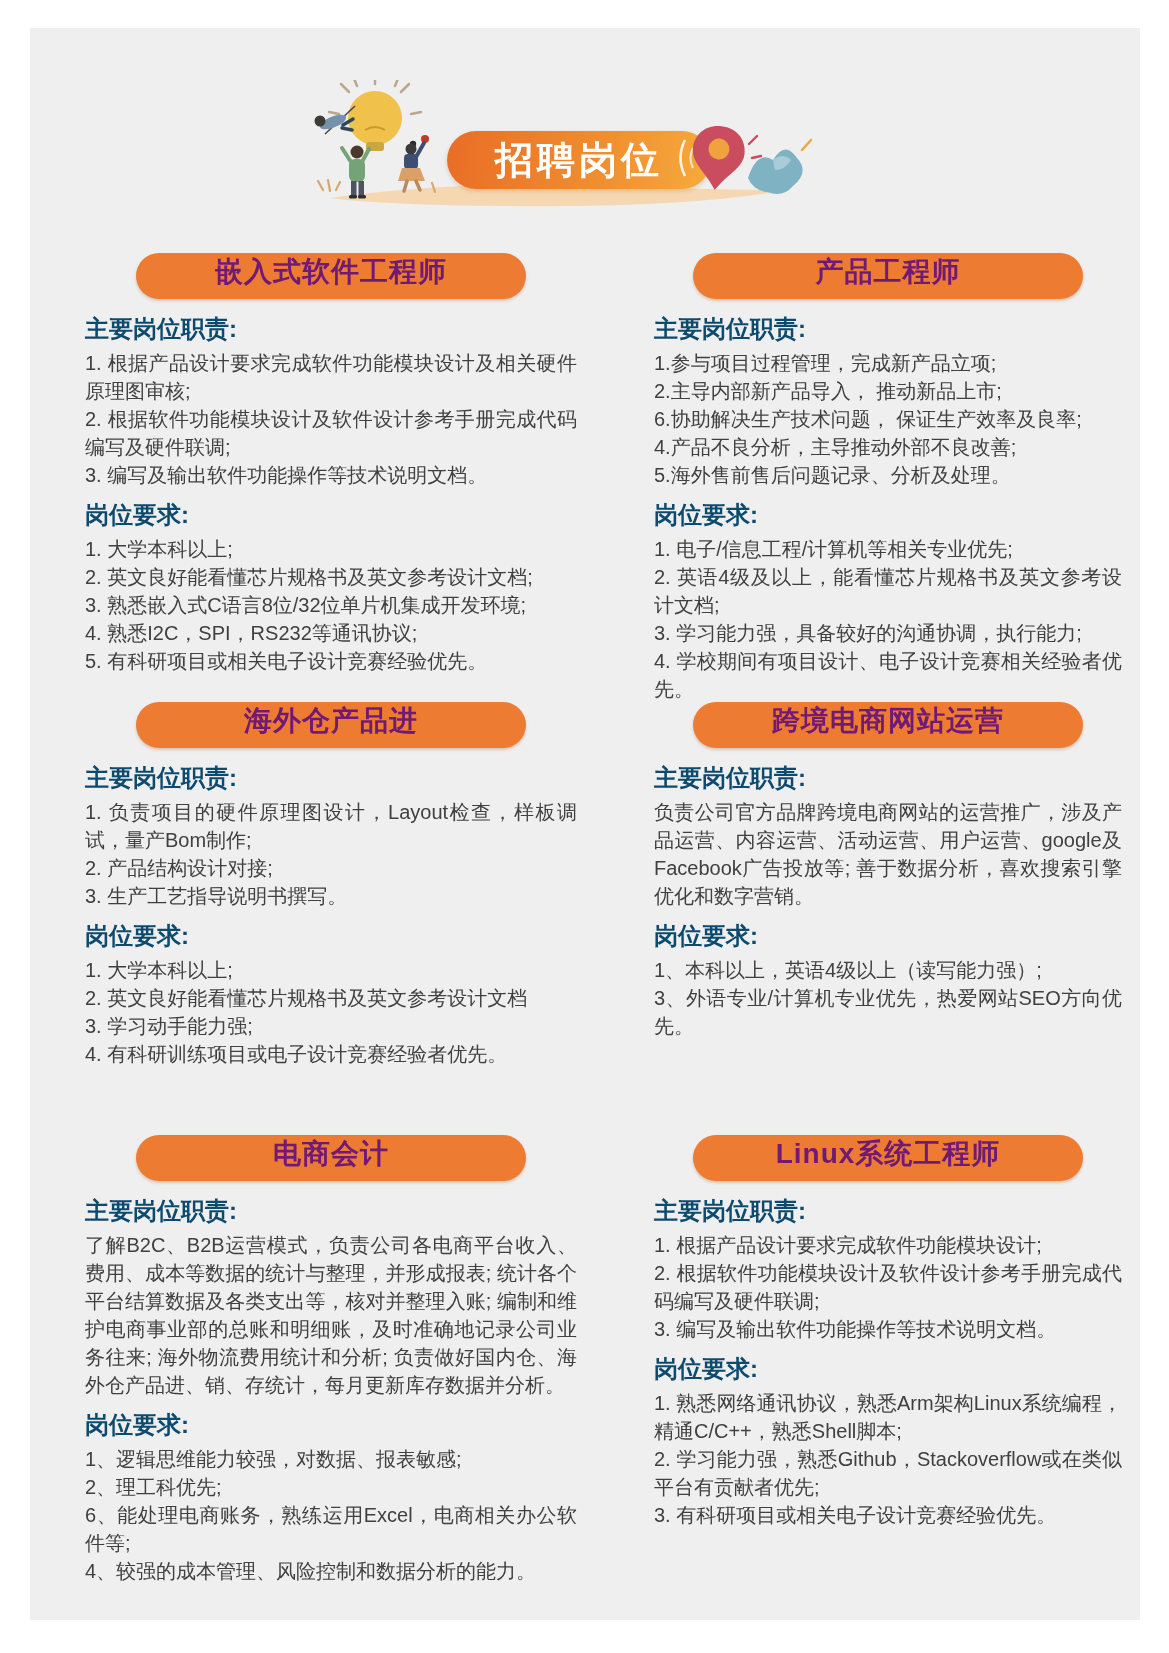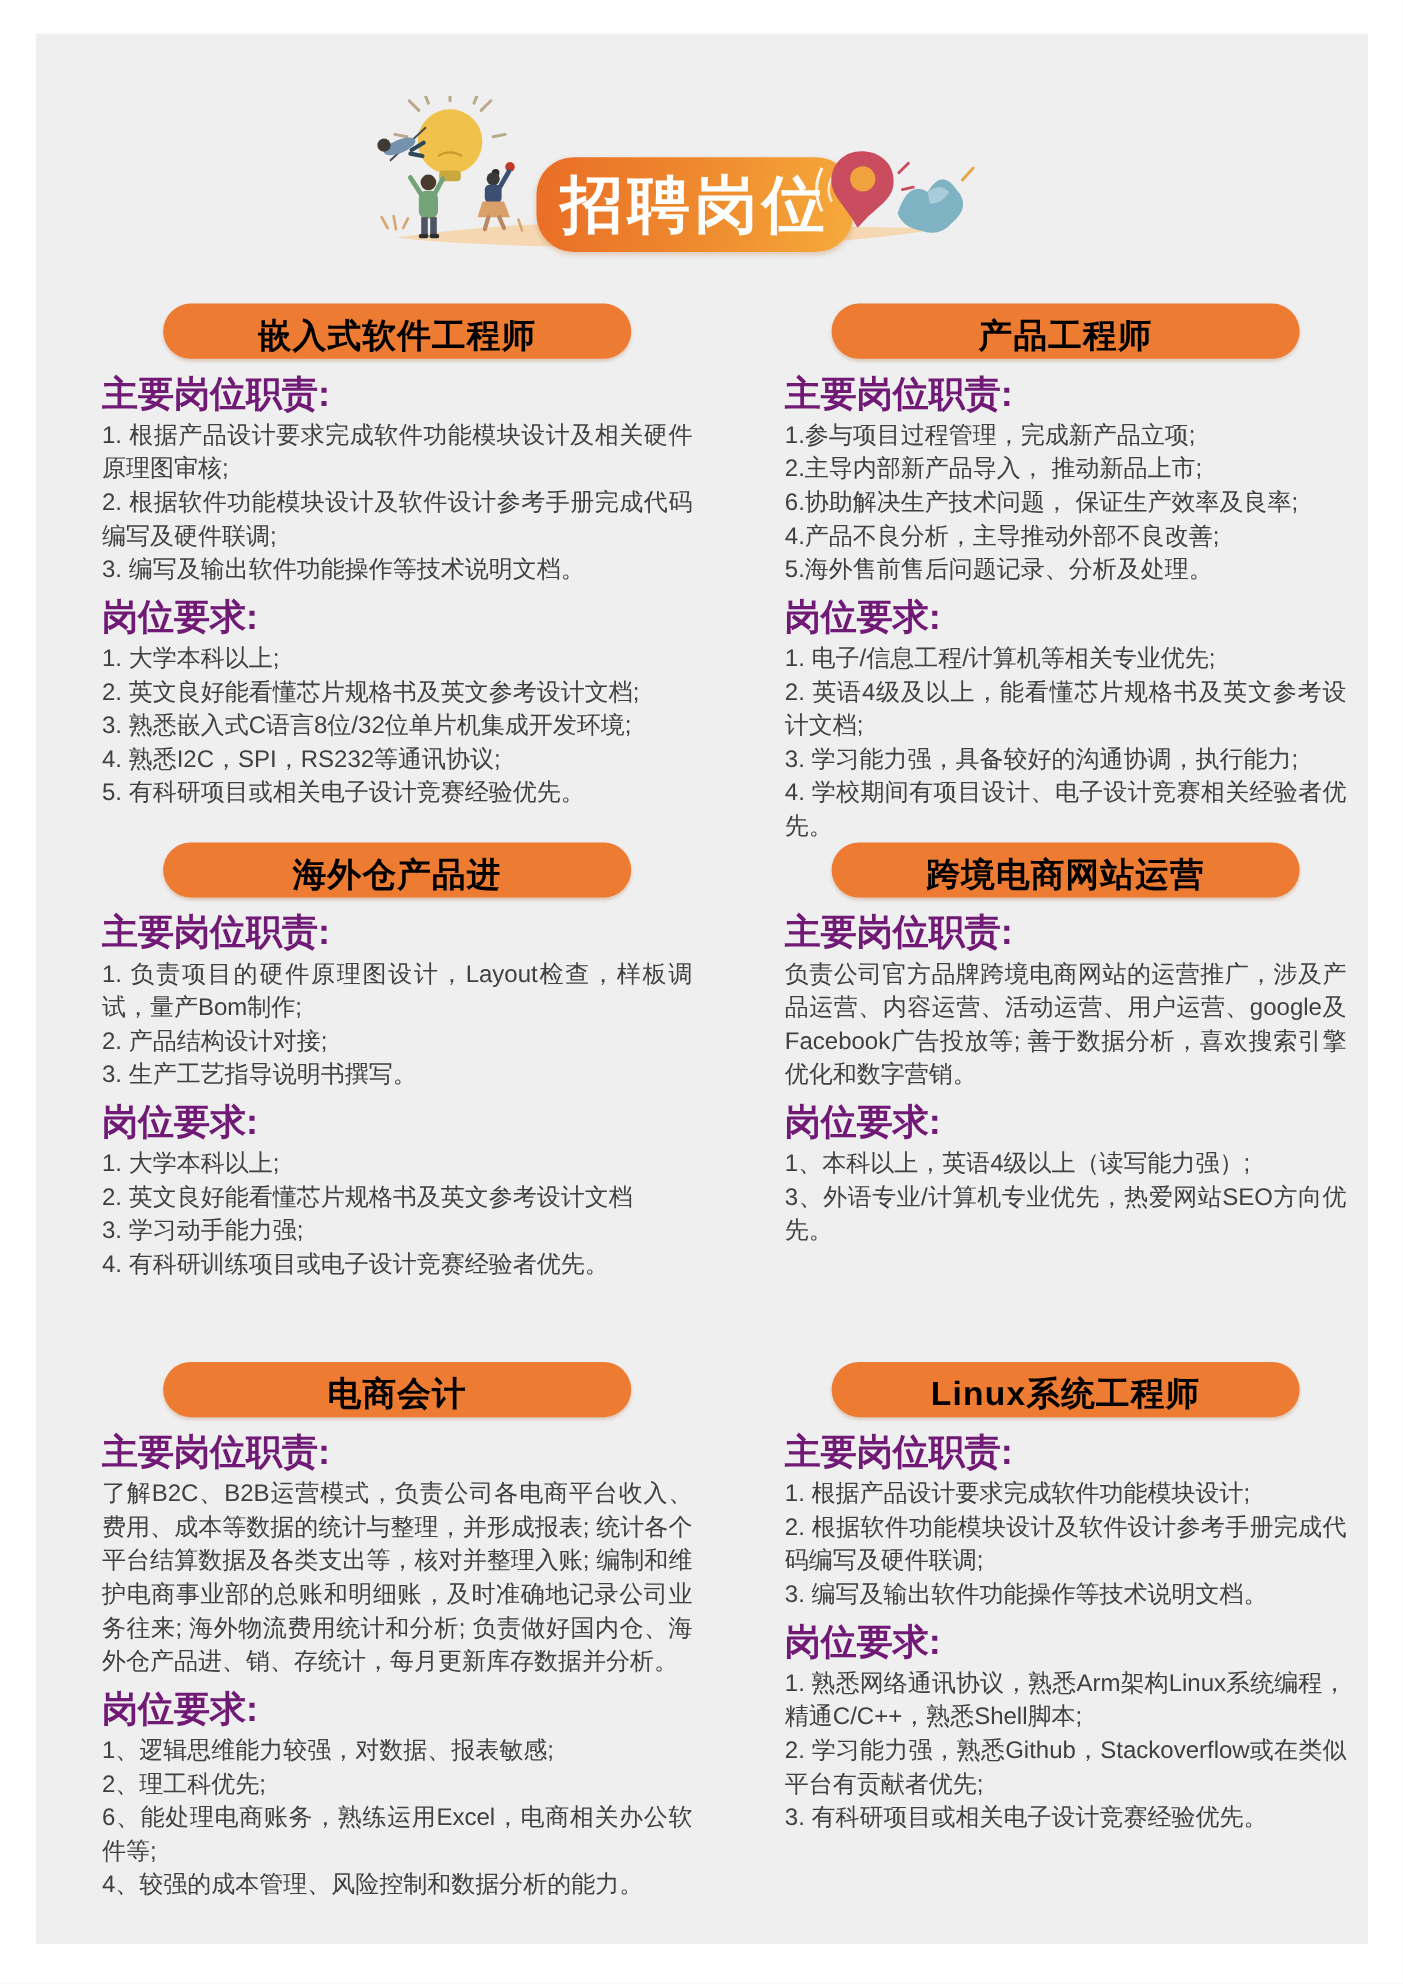--- a/index.html
+++ b/index.html
@@ -8,43 +8,43 @@
     font-family:"Liberation Sans","DejaVu Sans",sans-serif;
   }
   .panel{
     position:absolute;left:30px;top:28px;width:1110px;height:1592px;
     background:#efeff0;
   }
   
   .banner{position:absolute;left:305px;top:80px;width:510px;height:130px;}
   .banner svg{position:absolute;left:0;top:0;}
   .banner-pill{
-    position:absolute;left:142px;top:51px;width:264px;height:79px;z-index:2;
+    position:absolute;left:142px;top:51px;width:264px;height:58px;z-index:2;
     border-radius:31px;
     background:linear-gradient(97deg,#e96d26 0%,#ef8c2f 55%,#f6ab3c 100%);
     box-shadow:0 2px 4px rgba(180,90,20,.25);
-    color:#ffffff;font-size:52px;font-weight:700;letter-spacing:4px;
+    color:#ffffff;font-size:38px;font-weight:700;letter-spacing:4px;
     display:flex;align-items:center;justify-content:center;
   }
   .pin-layer{z-index:3;}
   
   .job{position:absolute;}
   #job-0,#job-2,#job-4{left:85px;width:492px;}
   #job-1,#job-3,#job-5{left:654px;width:468px;}
   #job-0,#job-1{top:253px;}
   #job-2,#job-3{top:702px;}
   #job-4,#job-5{top:1135px;}
   .pill{
     width:390px;height:46px;margin:0 auto 14px auto;background:#ed7b31;
-    border-radius:24px;display:flex;align-items:flex-end;justify-content:center;
-    color:#000000;font-size:28px;font-weight:700;letter-spacing:1px;
+    border-radius:24px;display:flex;align-items:flex-start;justify-content:center;
+    color:#701a75;font-size:28px;font-weight:700;letter-spacing:1px;
     box-shadow:0 2px 3px rgba(170,85,25,.28);
   }
   .sec-label{
-    font-size:30px;line-height:32px;font-weight:700;color:#701a75;
+    font-size:24px;line-height:32px;font-weight:700;color:#0c4a6e;
     margin:10px 0 4px 0;
   }
   .sec-label.first{margin-top:0;}
   .item{
     margin:0;font-size:20px;line-height:28px;color:#404040;text-align:justify;
   }
 </style>
 </head>
 <body>
 

